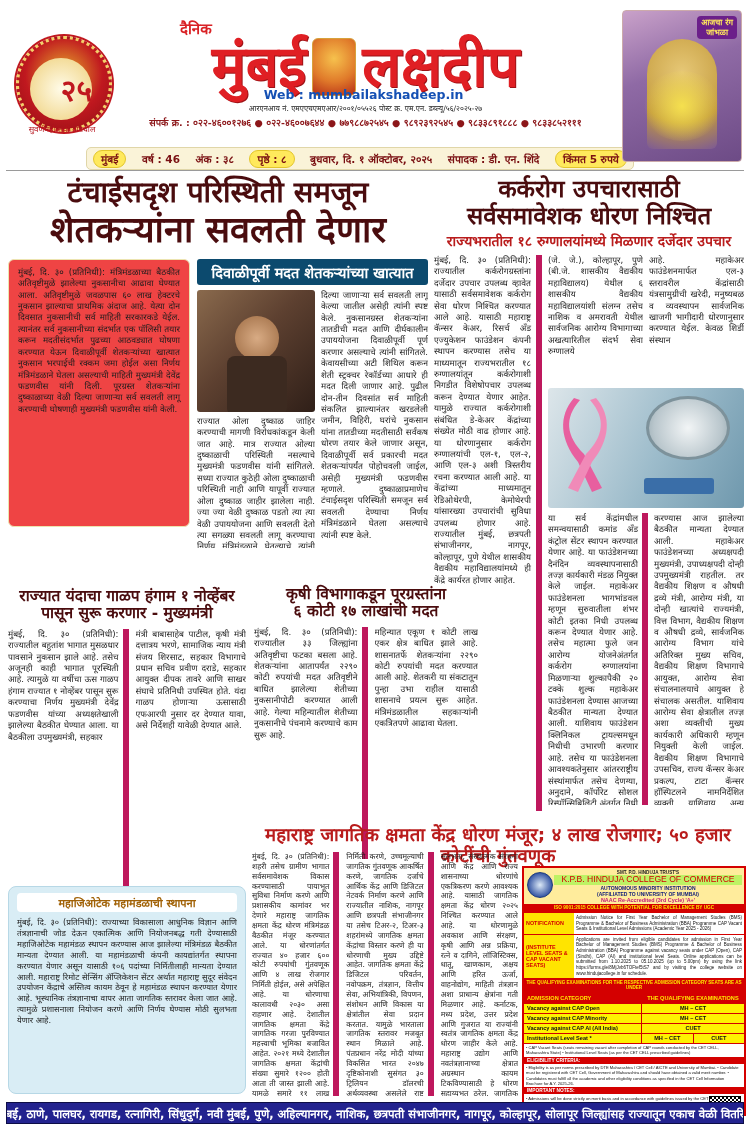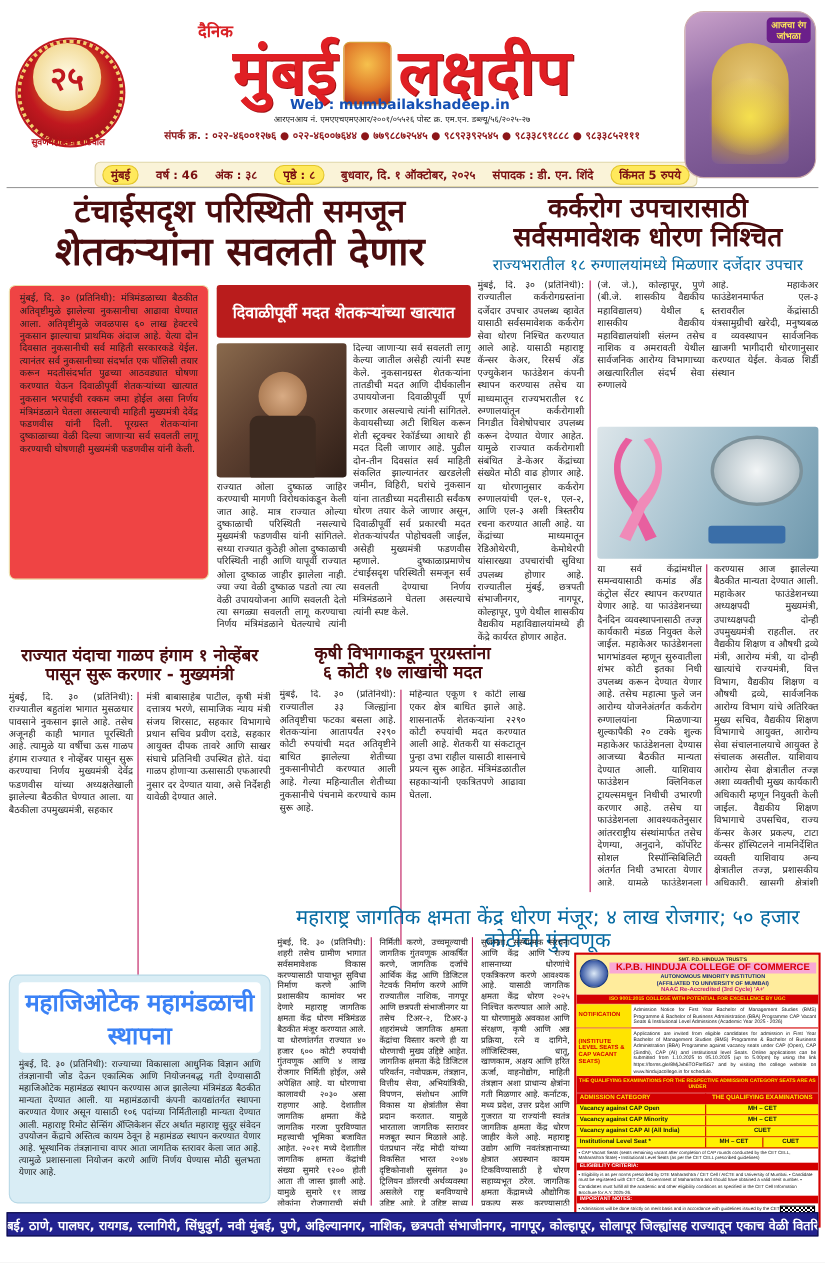--- a/index.html
+++ b/index.html
@@ -3,64 +3,64 @@
 <meta charset="utf-8">
 <style>
   html,body{margin:0;padding:0;background:#e8e8e8;}
   .page{position:relative;width:750px;height:1148px;background:#ffffff;margin:0 auto;
         font-family:"DejaVu Sans","Liberation Sans",sans-serif;overflow:hidden;}
   
   .badge{position:absolute;left:12px;top:30px;width:100px;height:132px;}
   .badge-outer{position:absolute;left:4px;top:6px;width:90px;height:90px;border-radius:50%;
                background:radial-gradient(circle at 50% 40%, #e8b02c 0%, #c0181f 55%, #8f0e14 100%);
                border:3px dotted #f3d06a;box-shadow:0 0 0 2px #c0181f;}
-  .badge-inner{position:absolute;left:18px;top:9px;width:62px;height:62px;border-radius:50%;
+  .badge-inner{position:absolute;left:18px;top:28px;width:62px;height:62px;border-radius:50%;
                background:radial-gradient(circle,#fffbe8 0%,#f3dc9a 70%,#d9ab3c 100%);
-               display:flex;align-items:center;justify-content:center;}
+               display:flex;align-items:center;justify-content:flex-end;}
   .badge-num{font-size:30px;font-weight:bold;color:#c0181f;}
   .badge-cap{position:absolute;left:0;top:96px;width:100px;text-align:center;font-size:8px;
-             font-weight:bold;color:#b5121b;line-height:1.1;}
+             font-weight:normal;color:#b5121b;line-height:1.1;}
   .mast-center{position:absolute;left:118px;top:22px;width:495px;text-align:center;}
   .daily{font-size:15px;font-weight:bold;color:#d92125;text-align:left;margin-left:62px;line-height:1;}
   .title-row{display:flex;align-items:center;justify-content:center;gap:6px;margin-top:0px;}
   .title-word{font-size:57px;line-height:1.05;font-weight:bold;color:#e01f24;white-space:nowrap;
               text-shadow:1px 1px 0 #9e1216;}
   .ganesh{width:42px;height:56px;border-radius:6px;background:radial-gradient(circle at 50% 35%,#f6c14d 0%,#e07a2a 55%,#b52c17 100%);
           border:1px solid #d7a13c;flex:0 0 auto;}
   .webline{text-align:center;font-size:12.5px;font-weight:bold;color:#1450b4;margin-top:-10px;padding-right:4px;}
   .regline{font-size:7.5px;color:#222;margin-top:1px;}
   .contactline{font-size:9.5px;font-weight:bold;color:#8c1619;margin-top:3px;white-space:nowrap;}
   .infobar{position:absolute;left:86px;top:147px;width:534px;height:21px;background:#faf3d8;
            border:1px solid #e0d6a8;border-radius:5px;display:flex;align-items:center;
            justify-content:space-between;padding:0 6px;font-size:10.5px;font-weight:bold;color:#7a1012;}
   .pill{background:#ffe95c;border-radius:9px;padding:1px 7px;border:1px solid #e3c62c;}
-  .deity{position:absolute;right:8px;top:10px;width:118px;height:150px;border-radius:18px;
+  .deity{position:absolute;right:8px;top:10px;width:118px;height:150px;border-radius:4px;
          background:linear-gradient(160deg,#c9a1c9 0%,#8f6aa5 40%,#6d4b86 100%);overflow:hidden;border:1px solid #caa;}
   .deity-core{position:absolute;left:24px;top:28px;width:70px;height:110px;border-radius:35px 35px 6px 6px;
               background:radial-gradient(circle at 50% 30%,#f0d271 0%,#caa133 60%,#7d5a96 100%);opacity:.9;}
   .deity-garland{position:absolute;left:18px;top:60px;width:82px;height:70px;border-radius:50%;
                  background:radial-gradient(circle,#f5e04e 0%,rgba(245,224,78,0) 70%);}
   .deity-badge{position:absolute;right:4px;top:5px;background:#6b1f8a;color:#ffe95c;font-size:8px;
                font-weight:bold;border-radius:4px;padding:2px 4px;text-align:center;line-height:1.2;}
   .mast-divider{position:absolute;left:6px;top:170px;width:738px;border-top:1.5px solid #9a9a9a;}
   
   .hl-dark{color:#4a0c0e;font-weight:bold;text-align:center;line-height:1.12;}
-  .hl-red{color:#0369a1;font-weight:normal;text-align:center;line-height:1.15;}
+  .hl-red{color:#b91c1c;font-weight:bold;text-align:center;line-height:1.15;}
   .t{font-size:8.6px;line-height:1.33;color:#1c1c1c;text-align:justify;overflow:hidden;}
-  .colrule{border-right:1px solid #be185d;}
+  .colrule{border-right:6px solid #be185d;}
   
   .story-farm{position:absolute;left:8px;top:176px;width:420px;}
   .farm-h1{font-size:29px;}
   .farm-h2{font-size:36px;margin-top:2px;}
   .farm-body{display:flex;gap:7px;margin-top:8px;height:268px;}
   .farm-yellow{flex:0 0 182px;background:#ef4444;border:1px solid #ece4b0;border-radius:6px;
                padding:7px 9px;box-sizing:border-box;}
   .farm-right{flex:1;display:flex;flex-direction:column;}
-  .farm-subhead{background:#b91c1c;color:#fff;font-weight:bold;font-size:14.5px;text-align:center;
-                border-radius:3px;padding:14px 2px;}
+  .farm-subhead{background:#0c4a6e;color:#fff;font-weight:bold;font-size:14.5px;text-align:center;
+                border-radius:3px;padding:3px 2px;}
   .farm-midrow{display:flex;gap:6px;margin-top:5px;flex:1;}
   .farm-photoCol{flex:0 0 118px;display:flex;flex-direction:column;gap:4px;}
   .photo-cm{width:118px;height:122px;border-radius:3px;
             background:linear-gradient(135deg,#8a6a4d 0%,#5d4030 45%,#2f1f18 100%);position:relative;overflow:hidden;}
   .photo-cm:before{content:"";position:absolute;left:38px;top:26px;width:44px;height:44px;border-radius:50%;
             background:radial-gradient(circle,#d8ab84 0%,#a97850 80%);}
   .photo-cm:after{content:"";position:absolute;left:30px;top:66px;width:60px;height:60px;border-radius:8px;
             background:#3c2a20;}
   
   .story-cancer{position:absolute;left:434px;top:176px;width:310px;}
@@ -86,31 +86,31 @@
   .two-col > div{flex:1;}
   .galap-body{height:258px;}
   .krishi-body{height:232px;}
   
   .gcc-h{position:absolute;left:252px;top:824px;width:492px;font-size:18.5px;}
   .gcc-body{position:absolute;left:252px;top:852px;width:266px;height:244px;display:flex;gap:7px;}
   .gcc-body > div{flex:1;font-size:7.6px;line-height:1.3;}
   
   .story-geo{position:absolute;left:8px;top:886px;width:238px;height:208px;background:#d9edf5;
              border:1px solid #b7d8e6;border-radius:8px;padding:6px 8px;box-sizing:border-box;}
-  .geo-h{background:#fff;border-radius:4px;font-size:22px;color:#3b82f6;font-weight:bold;
+  .geo-h{background:#fff;border-radius:4px;font-size:11px;color:#a16207;font-weight:bold;
          text-align:center;padding:2px 0;}
   .geo-t{margin-top:5px;font-size:8.2px;height:168px;}
   
   .ad{position:absolute;left:522px;top:866px;width:224px;height:250px;border:2px solid #d40000;
       box-sizing:border-box;background:#fff;font-family:"Liberation Sans","DejaVu Sans",sans-serif;overflow:hidden;}
   .ad-head{background:#ffec9c;position:relative;padding:2px 2px 1px 30px;text-align:center;}
   .ad-crest{position:absolute;left:3px;top:4px;width:24px;height:24px;border-radius:50%;
             background:radial-gradient(circle,#dce9f7 0%,#2d4e9e 75%);border:1px solid #1c3a7e;}
   .ad-trust{font-size:4.6px;font-weight:bold;color:#222;}
-  .ad-name{font-size:8.6px;font-weight:bold;color:#d40000;background:#f9a8d4;line-height:1.15;}
+  .ad-name{font-size:8.6px;font-weight:normal;color:#d40000;background:#bef264;line-height:1.15;}
   .ad-sub1{font-size:5px;font-weight:bold;color:#14207a;}
   .ad-sub2{font-size:5px;font-weight:bold;color:#14207a;}
   .ad-naac{font-size:5.4px;font-weight:bold;color:#c01a7a;}
   .ad-iso{background:#d40000;color:#ffe400;font-size:4.7px;font-weight:bold;text-align:center;padding:1.5px 0;}
   .ad-row{display:flex;border-top:1px solid #d40000;}
   .ad-lab{flex:0 0 46px;background:#ffe400;color:#d40000;font-size:5.4px;font-weight:bold;
           padding:2px;display:flex;align-items:center;}
   .ad-txt{flex:1;font-size:4.5px;line-height:1.25;padding:2px;color:#111;text-align:justify;}
   .ad-qual{background:#d40000;color:#ffe400;font-size:4.6px;font-weight:bold;text-align:center;
            padding:1.5px 2px;line-height:1.25;}

